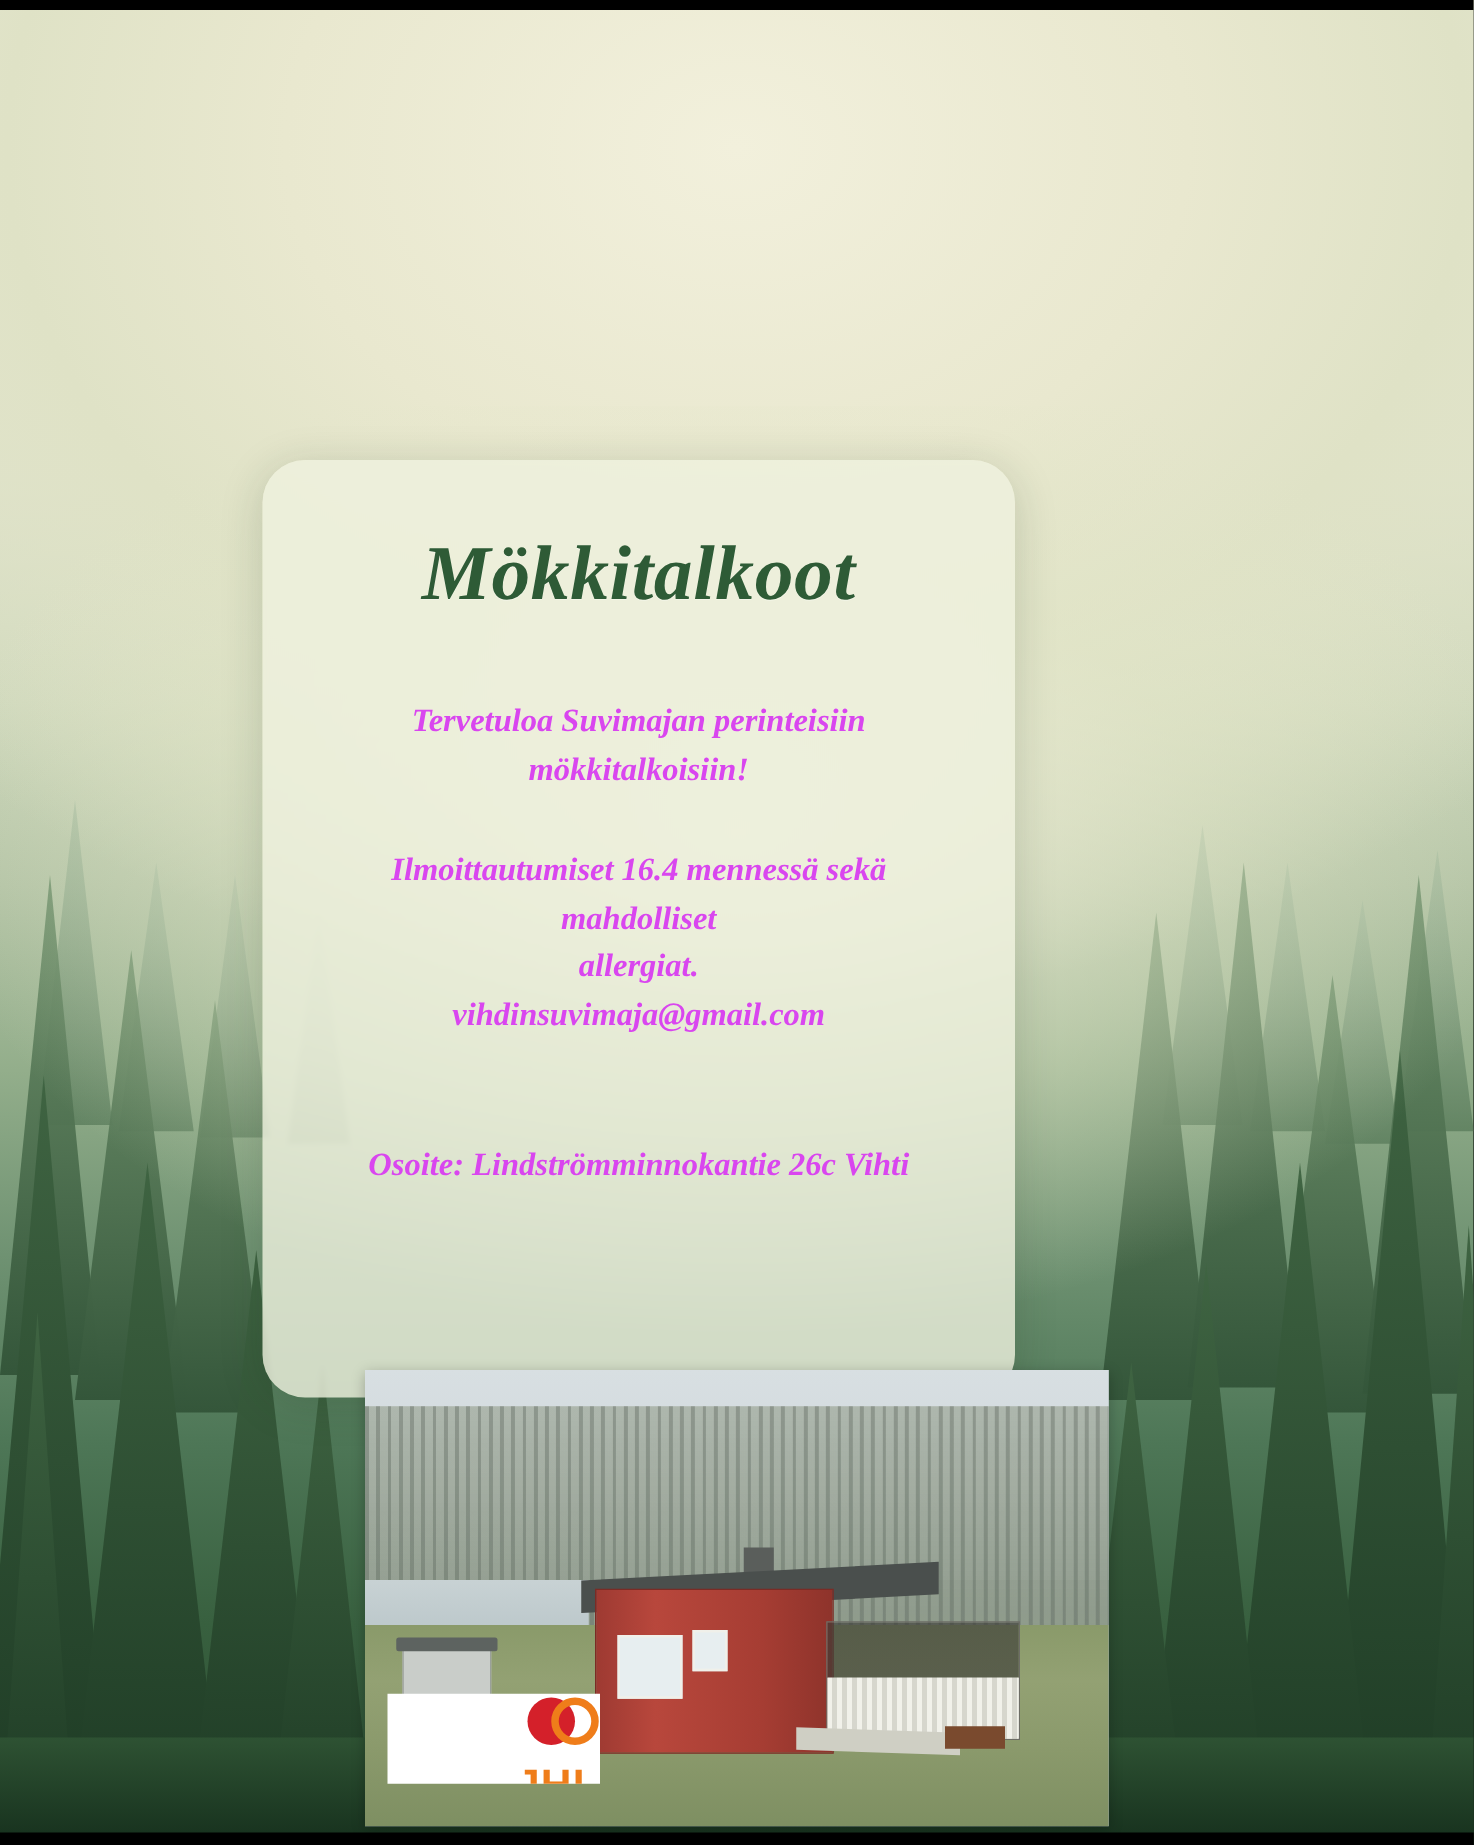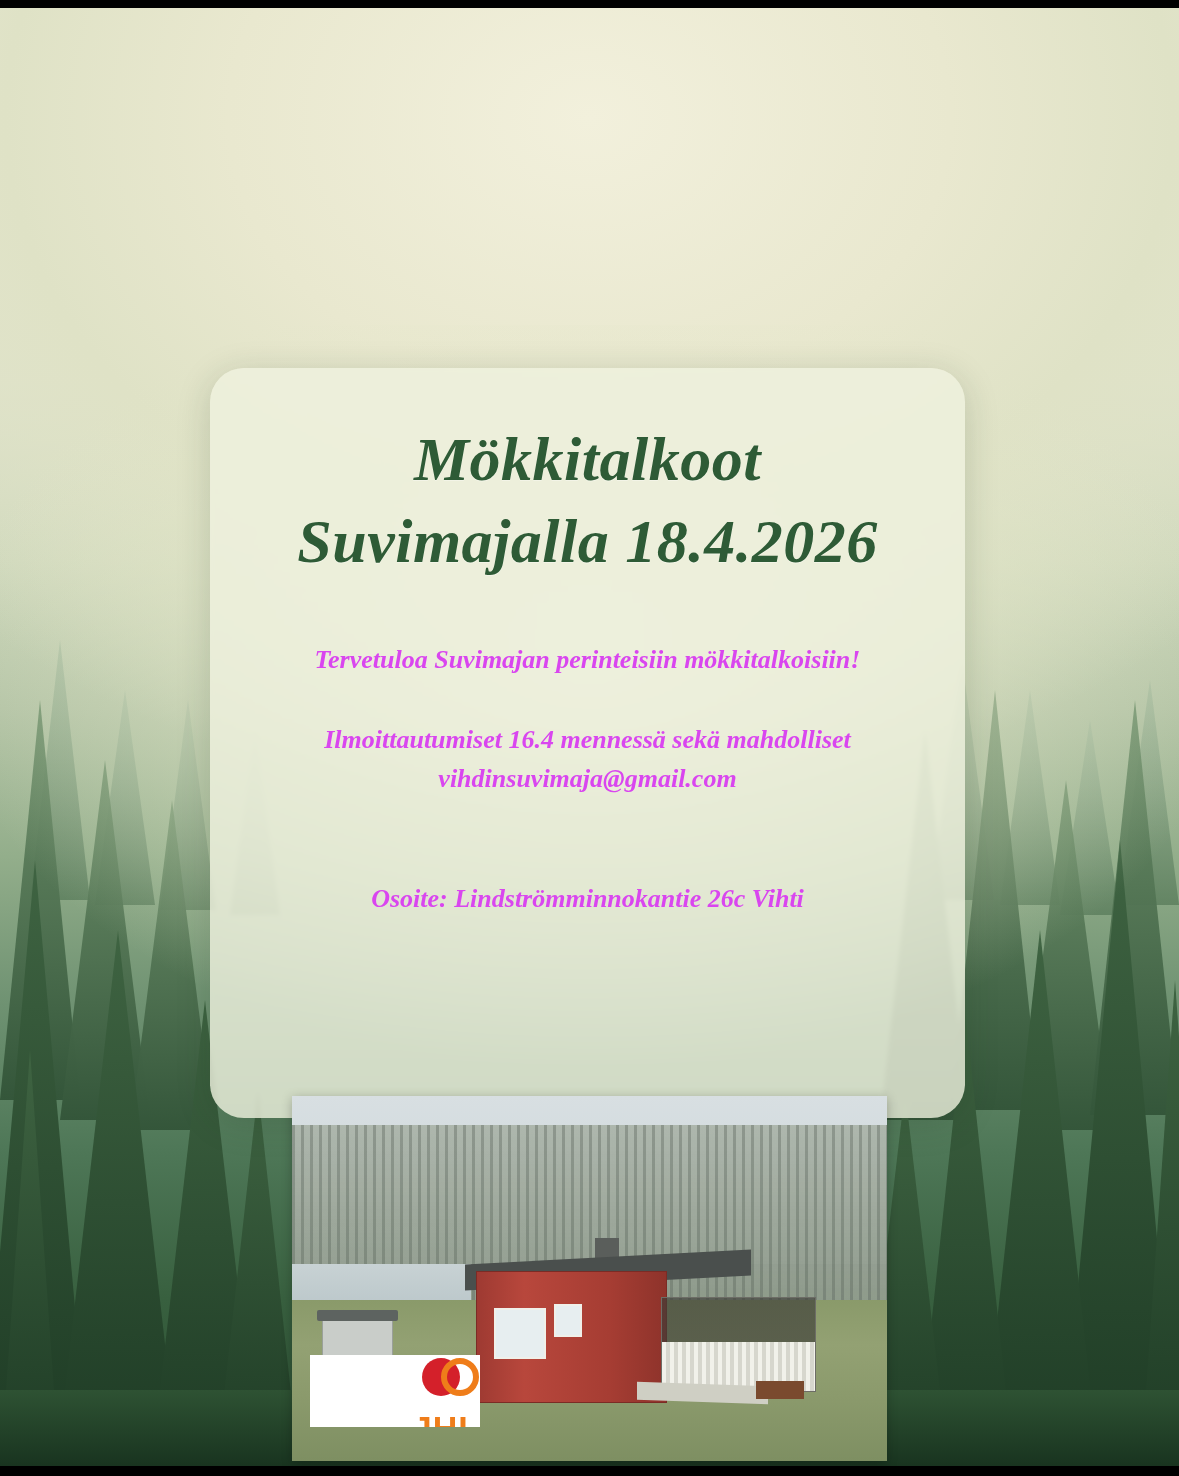--- a/index.html
+++ b/index.html
@@ -55,21 +55,21 @@
     width: 100%;
     bottom: 0;
     pointer-events: none;
   }
 
   
   #card {
     position: absolute;
     left: 210px;
     top: 368px;
-    width: 755px;
+    width: 602px;
     height: 750px;
     border-radius: 34px;
     background: rgba(239, 241, 222, 0.80);
     box-shadow: 0 6px 34px rgba(30,50,30,0.18);
     backdrop-filter: blur(2px);
     box-sizing: border-box;
     padding: 36px 60px 30px 60px;
     text-align: center;
   }
 
@@ -307,29 +307,29 @@
     </g>
 
     <rect x="0" y="1390" width="1179" height="86" fill="url(#groundG)"></rect>
   </svg>
 
   <div class="bg-fog"></div>
 
   <div id="card">
     <div class="title">
       <div>Mökkitalkoot</div>
-      <div>Suvimajalla 18.4.2026</div>
     </div>
 
     <div class="body-block">
       <div class="para">Tervetuloa Suvimajan perinteisiin mökkitalkoisiin!</div>
 
       <div class="gap-1"></div>
 
       <div class="para">Ilmoittautumiset 16.4 mennessä sekä mahdolliset</div>
+      <div class="para">allergiat.</div>
       <div class="para email">vihdinsuvimaja@gmail.com</div>
 
       <div class="gap-2"></div>
 
 
       <div class="gap-3"></div>
 
       <div class="para">Osoite: Lindströmminnokantie 26c Vihti</div>
     </div>
   </div>

